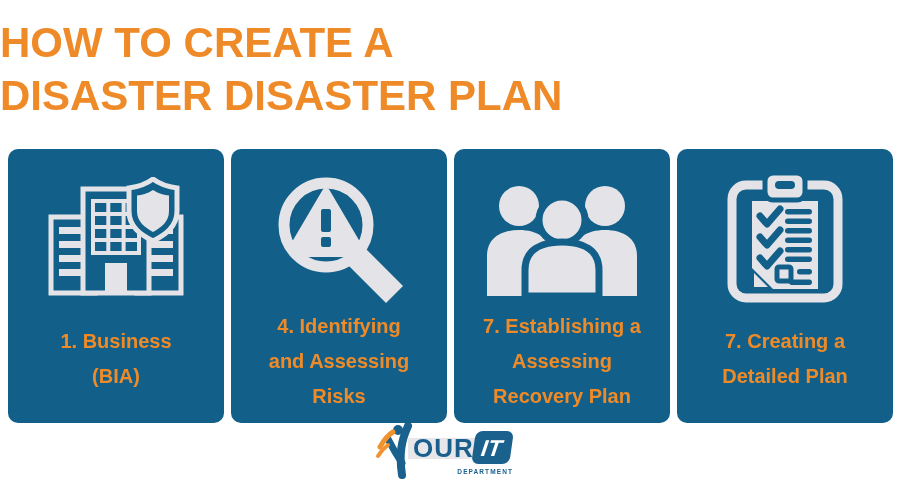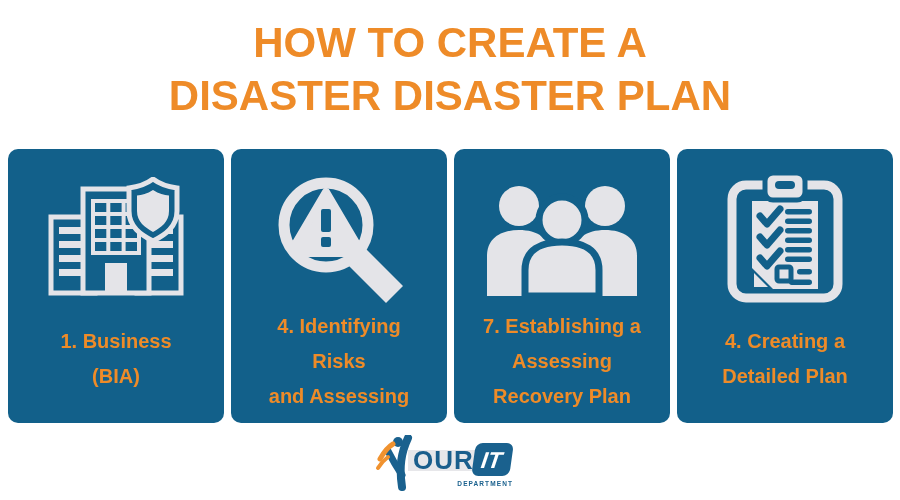--- a/index.html
+++ b/index.html
@@ -12,21 +12,21 @@
   }
   *{margin:0;padding:0;box-sizing:border-box;}
   html,body{background:#ffffff;}
   body{font-family:"Liberation Sans", sans-serif;}
   .stage{
     position:relative;width:900px;height:500px;background:#ffffff;
     overflow:hidden;margin:0 auto;
   }
   .title{
     position:absolute;top:16px;left:0;width:900px;
-    text-align:center;color:var(--orange);
+    color:var(--orange);
     font-weight:700;font-size:42px;line-height:53px;
     letter-spacing:0px;
   }
   .cards{
     position:absolute;top:149px;left:8px;width:885px;height:194px;
     display:flex;gap:7px;
   }
   .card{
     width:216px;height:274px;background:var(--card-blue);
     border-radius:10px;display:flex;flex-direction:column;
@@ -36,21 +36,21 @@
     height:144px;display:flex;align-items:center;justify-content:center;
     flex:0 0 auto;
   }
   .card-text{
     flex:1;display:flex;flex-direction:column;justify-content:center;
     align-items:center;text-align:center;
     color:var(--orange);font-weight:700;font-size:20px;line-height:35px;
   }
   .card-text div{white-space:nowrap;}
   .footer-logo{
-    position:absolute;top:435px;left:375px;width:150px;height:56px;
+    position:absolute;top:423px;left:375px;width:150px;height:56px;
   }
 </style>
 </head>
 <body>
 
 <div class="stage">
 
   <div class="title">
     <div>HOW TO CREATE A</div>
     <div>DISASTER DISASTER PLAN</div>
@@ -104,22 +104,22 @@
           <circle cx="62" cy="54" r="42" fill="none" stroke="#E4E4E8" stroke-width="11"></circle>
           <path d="M62,21 L95,77 Q98,82 91,82 L33,82 Q26,82 29,77 Z" fill="#E4E4E8" stroke="#E4E4E8" stroke-width="8" stroke-linejoin="round"></path>
           <rect x="57" y="38" width="10" height="23" rx="2" fill="#12608A"></rect>
           <rect x="57" y="66" width="10" height="10" rx="2" fill="#12608A"></rect>
           <line x1="92" y1="85" x2="103" y2="96" stroke="#E4E4E8" stroke-width="12"></line>
           <line x1="102" y1="95" x2="122" y2="115" stroke="#E4E4E8" stroke-width="24" stroke-linecap="square"></line>
         </svg>
       </div>
       <div class="card-text">
         <div>4. Identifying</div>
+        <div>and Assessing</div>
         <div>Risks</div>
-        <div>and Assessing</div>
       </div>
     </div>
 
     <div class="card">
       <div class="card-icon-wrap">
         <svg width="170" height="118" viewBox="0 0 170 118">
 
           <circle cx="42" cy="28" r="20" fill="#E4E4E8"></circle>
           <path d="M10,118 L10,78 C10,60 24,52 42,52 C60,52 74,60 74,78 L74,118 Z" fill="#E4E4E8"></path>
 
@@ -162,21 +162,21 @@
             <rect x="62" y="68.5" width="27" height="5.5" rx="2.75"></rect>
             <rect x="62" y="78" width="27" height="5.5" rx="2.75"></rect>
             <rect x="62" y="87.5" width="27" height="5.5" rx="2.75"></rect>
             <rect x="74" y="100" width="15" height="5.5" rx="2.75"></rect>
             <rect x="66" y="110.5" width="23" height="5.5" rx="2.75"></rect>
           </g>
           <rect x="54" y="98" width="14" height="14" rx="2" fill="none" stroke="#12608A" stroke-width="5"></rect>
         </svg>
       </div>
       <div class="card-text">
-        <div>4. Creating a</div>
+        <div>7. Creating a</div>
         <div>Detailed Plan</div>
       </div>
     </div>
   </div>
 
   <div class="footer-logo">
     <svg width="150" height="56" viewBox="0 0 150 56">
 
       <rect x="33" y="15" width="89" height="21" fill="#E7E7EA"></rect>
 

